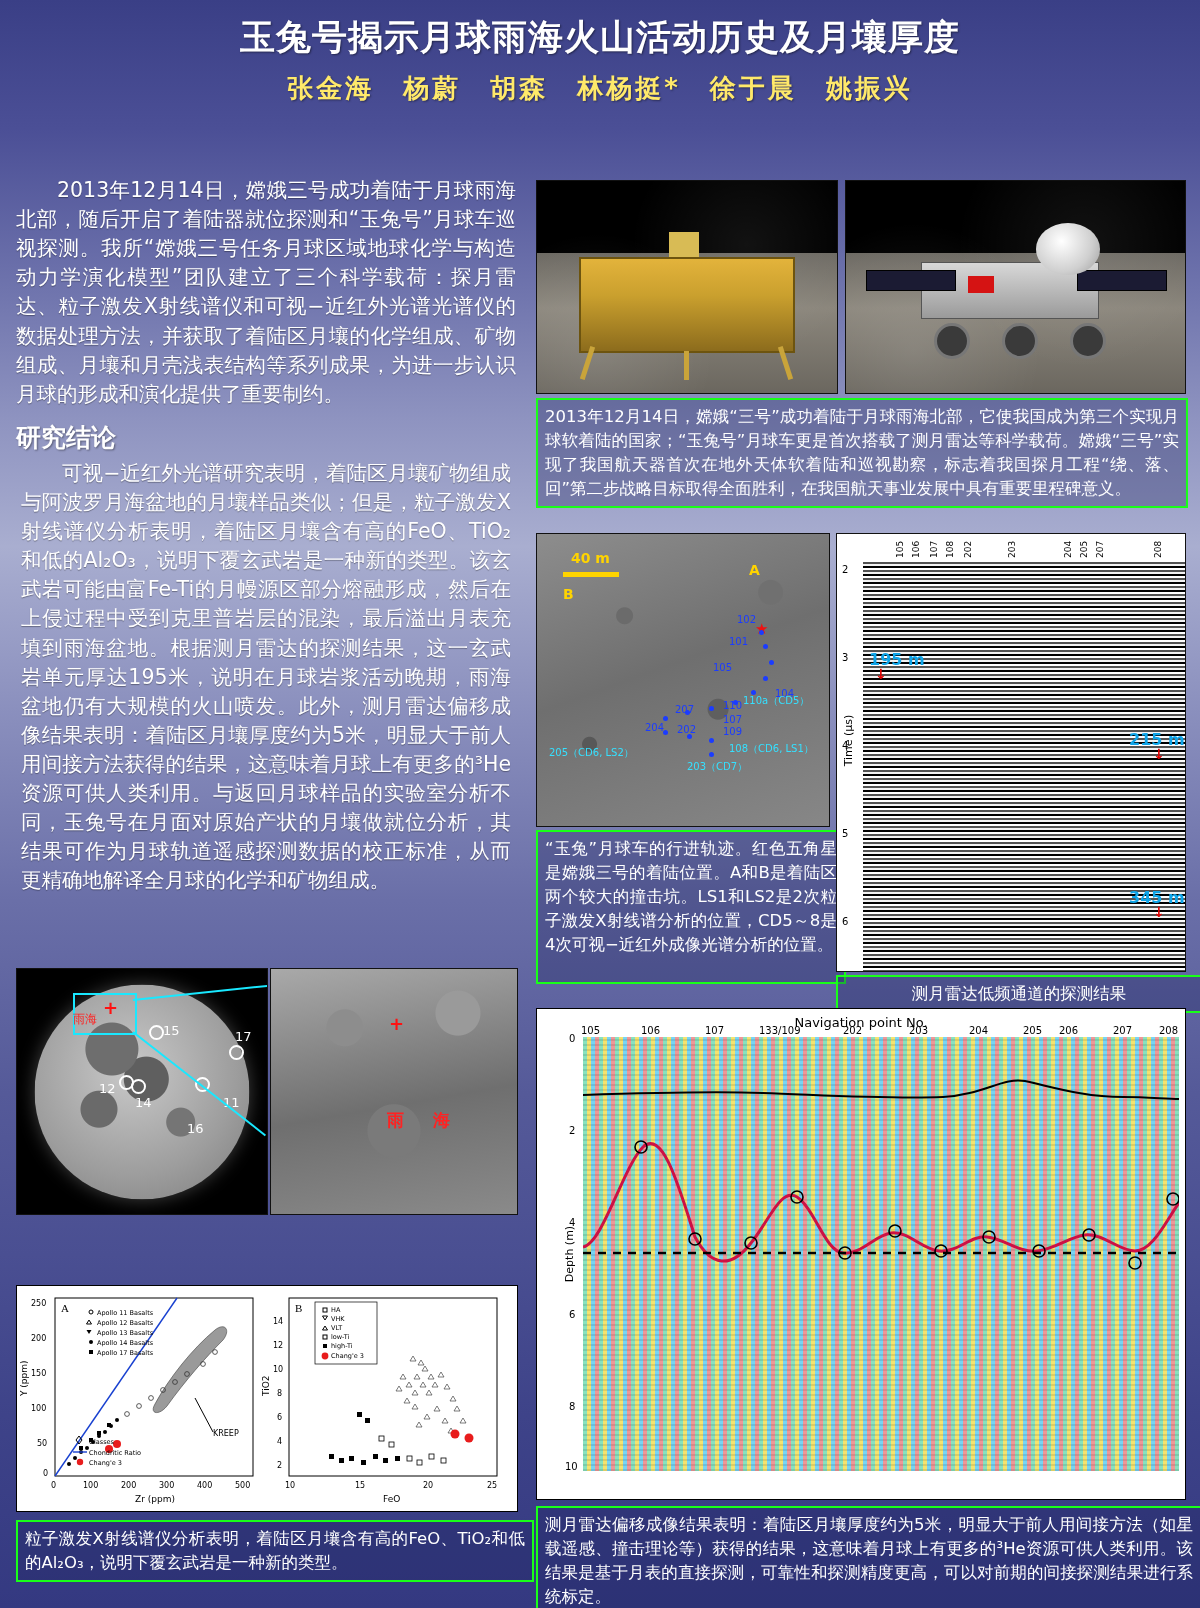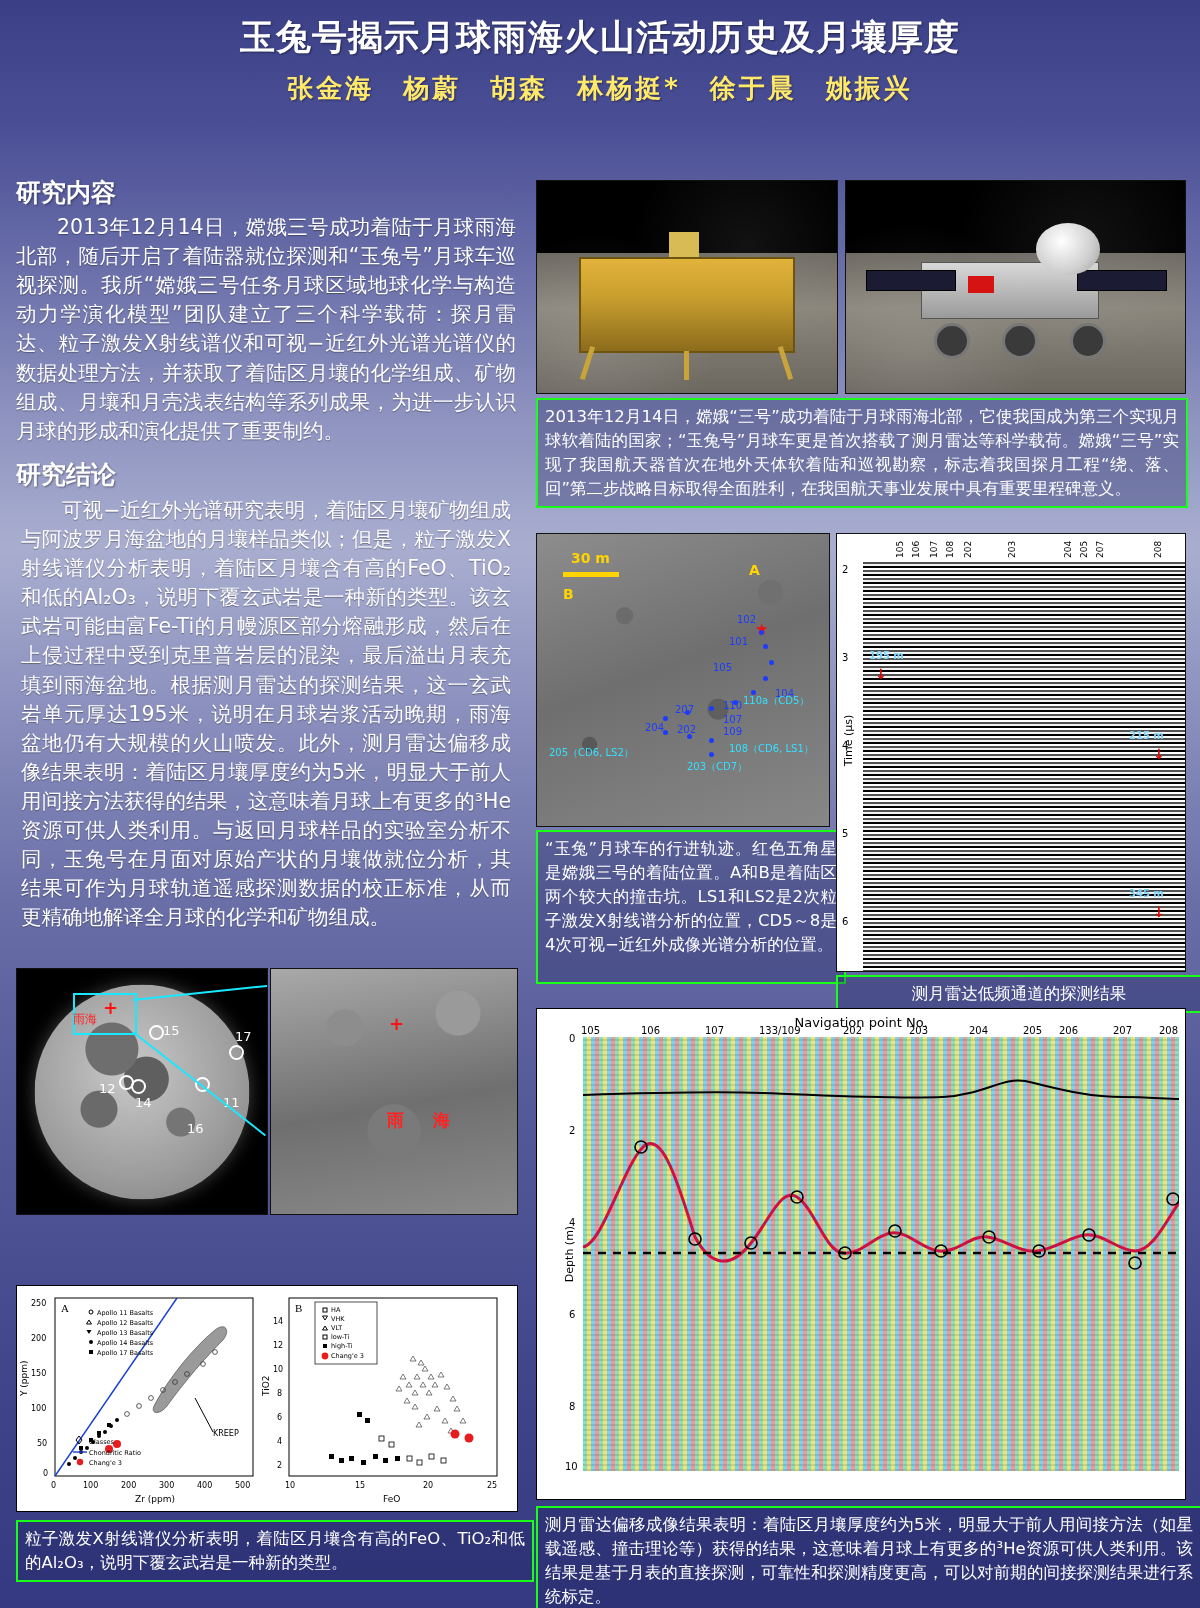--- a/index.html
+++ b/index.html
@@ -109,21 +109,21 @@
   .lbl-b{position:absolute;color:#1b3cff;font-size:10px;}
   .dot-b{position:absolute;width:5px;height:5px;border-radius:50%;background:#1b3cff;}
 
   .radar-hi-bg{
     position:absolute;inset:0;
     background:
       repeating-linear-gradient(180deg,#000 0 2px,#f4f4f4 2px 4px,#555 4px 6px,#e8e8e8 6px 8px);
     filter:contrast(1.1);
   }
   .radar-top-lbl{position:absolute;top:2px;color:#000;font-size:9px;transform:rotate(-90deg);transform-origin:left top;white-space:nowrap;}
-  .mark-red{position:absolute;color:#7dd3fc;font-size:10px;font-weight:bold;}
+  .mark-red{position:absolute;color:#0ea5e9;font-size:16px;font-weight:bold;}
   .arrow-red{position:absolute;color:#e00000;font-size:14px;font-weight:bold;}
 
   .moonface{
     position:absolute;left:50%;top:50%;transform:translate(-50%,-50%);
     width:215px;height:215px;border-radius:50%;
     background:
       radial-gradient(circle at 36% 30%, #6e6e6e 0 26px, transparent 27px),
       radial-gradient(circle at 52% 44%, #5f5f5f 0 22px, transparent 23px),
       radial-gradient(circle at 30% 58%, #6a6a6a 0 18px, transparent 19px),
       radial-gradient(circle at 68% 64%, #757575 0 14px, transparent 15px),
@@ -159,21 +159,20 @@
 <body>
 
 <div class="poster">
 
   <div class="hdr">
     <div class="title">玉兔号揭示月球雨海火山活动历史及月壤厚度</div>
     <div class="authors">张金海　杨蔚　胡森　林杨挺*　徐于晨　姚振兴</div>
   </div>
 
   <div id="left-col">
-    <div class="sec-h" id="research-content-h">研究内容</div>
     <div class="body-text" id="research-content-p">2013年12月14日，嫦娥三号成功着陆于月球雨海北部，随后开启了着陆器就位探测和“玉兔号”月球车巡视探测。我所“嫦娥三号任务月球区域地球化学与构造动力学演化模型”团队建立了三个科学载荷：探月雷达、粒子激发X射线谱仪和可视−近红外光谱光谱仪的数据处理方法，并获取了着陆区月壤的化学组成、矿物组成、月壤和月壳浅表结构等系列成果，为进一步认识月球的形成和演化提供了重要制约。</div>
     <div class="sec-h" id="research-concl-h">研究结论</div>
     <div class="body-text" id="research-concl-p">可视−近红外光谱研究表明，着陆区月壤矿物组成与阿波罗月海盆地的月壤样品类似；但是，粒子激发X射线谱仪分析表明，着陆区月壤含有高的FeO、TiO₂和低的Al₂O₃，说明下覆玄武岩是一种新的类型。该玄武岩可能由富Fe-Ti的月幔源区部分熔融形成，然后在上侵过程中受到克里普岩层的混染，最后溢出月表充填到雨海盆地。根据测月雷达的探测结果，这一玄武岩单元厚达195米，说明在月球岩浆活动晚期，雨海盆地仍有大规模的火山喷发。此外，测月雷达偏移成像结果表明：着陆区月壤厚度约为5米，明显大于前人用间接方法获得的结果，这意味着月球上有更多的³He资源可供人类利用。与返回月球样品的实验室分析不同，玉兔号在月面对原始产状的月壤做就位分析，其结果可作为月球轨道遥感探测数据的校正标准，从而更精确地解译全月球的化学和矿物组成。</div>
   </div>
 
   <div class="imgbox" id="photo-lander">
     <div class="moon-surface"></div>
     <div class="lander-body"></div>
     <div class="lander-leg" style="left:16%;top:78%;height:16%;transform:rotate(18deg);"></div>
     <div class="lander-leg" style="left:82%;top:78%;height:16%;transform:rotate(-18deg);"></div>
@@ -191,21 +190,21 @@
     <div class="rover-wheel" style="left:26%;"></div>
     <div class="rover-wheel" style="left:46%;"></div>
     <div class="rover-wheel" style="left:66%;"></div>
   </div>
 
   <div class="cap" id="cap-landing">2013年12月14日，嫦娥“三号”成功着陆于月球雨海北部，它使我国成为第三个实现月球软着陆的国家；“玉兔号”月球车更是首次搭载了测月雷达等科学载荷。嫦娥“三号”实现了我国航天器首次在地外天体软着陆和巡视勘察，标志着我国探月工程“绕、落、回”第二步战略目标取得全面胜利，在我国航天事业发展中具有重要里程碑意义。</div>
 
   <div class="imgbox" id="map-traverse">
     <div class="traverse-bg"></div>
     <div class="scalebar"></div>
-    <div class="lbl-y" style="left:34px;top:16px;">30 m</div>
+    <div class="lbl-y" style="left:34px;top:16px;">40 m</div>
     <div class="lbl-y" style="left:26px;top:52px;">B</div>
     <div class="lbl-y" style="left:212px;top:28px;">A</div>
 
     <div style="position:absolute;left:218px;top:86px;color:#e11;font-size:15px;">★</div>
 
     <div class="dot-b" style="left:222px;top:96px;"></div>
     <div class="dot-b" style="left:226px;top:110px;"></div>
     <div class="dot-b" style="left:232px;top:126px;"></div>
     <div class="dot-b" style="left:226px;top:142px;"></div>
     <div class="dot-b" style="left:214px;top:156px;"></div>

